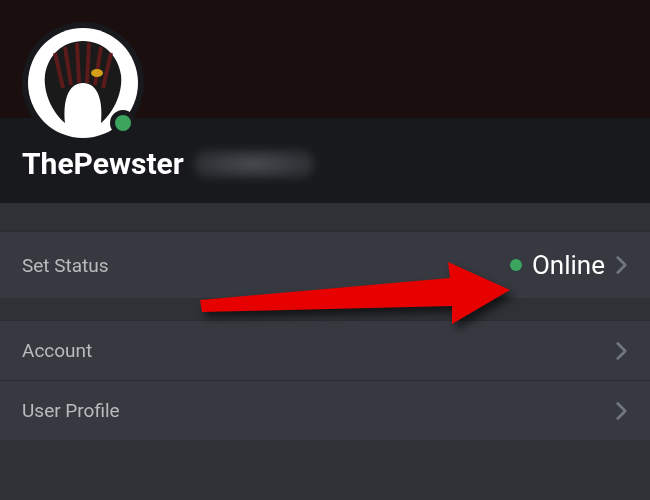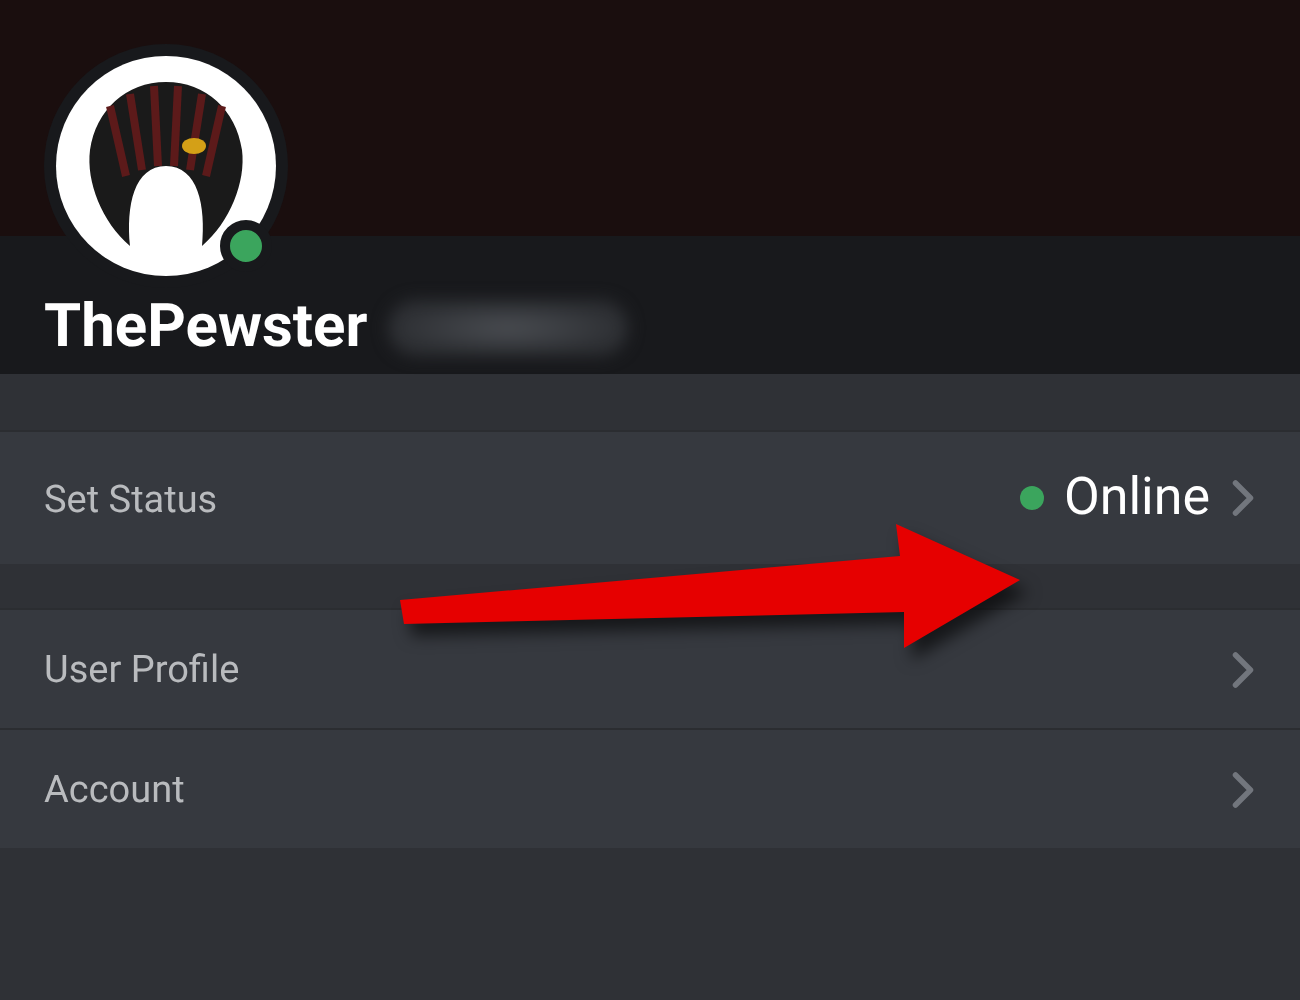--- a/index.html
+++ b/index.html
@@ -13,21 +13,21 @@
     position: relative;
   }
   .banner {
     width: 100%;
     height: 118px;
     background: #1a0e0e;
   }
   .profile-section {
     position: relative;
     background: #18191c;
-    padding-bottom: 6px;
+    padding-bottom: 22px;
   }
   .avatar-wrap {
     position: absolute;
     top: -90px;
     left: 28px;
     width: 110px;
     height: 110px;
   }
   .avatar {
     width: 110px;
@@ -163,30 +163,30 @@
         <svg width="13" height="20" viewBox="0 0 10 16">
             <path d="M2 2 L8 8 L2 14" stroke="#72767d" stroke-width="2.2" fill="none" stroke-linecap="round" stroke-linejoin="round"></path>
           </svg>
       </span>
     </div>
   </div>
 
   <div class="section-gap"></div>
 
   <div class="list-item">
-    <span>User Profile</span>
+    <span>Account</span>
     <span class="chevron">
       <svg width="13" height="20" viewBox="0 0 10 16">
           <path d="M2 2 L8 8 L2 14" stroke="#72767d" stroke-width="2.2" fill="none" stroke-linecap="round" stroke-linejoin="round"></path>
         </svg>
     </span>
   </div>
 
   <div class="list-item">
-    <span>Account</span>
+    <span>User Profile</span>
     <span class="chevron">
       <svg width="13" height="20" viewBox="0 0 10 16">
           <path d="M2 2 L8 8 L2 14" stroke="#72767d" stroke-width="2.2" fill="none" stroke-linecap="round" stroke-linejoin="round"></path>
         </svg>
     </span>
   </div>
 
 </div>
 
 <svg class="arrow-annotation" viewBox="0 0 310 70">

